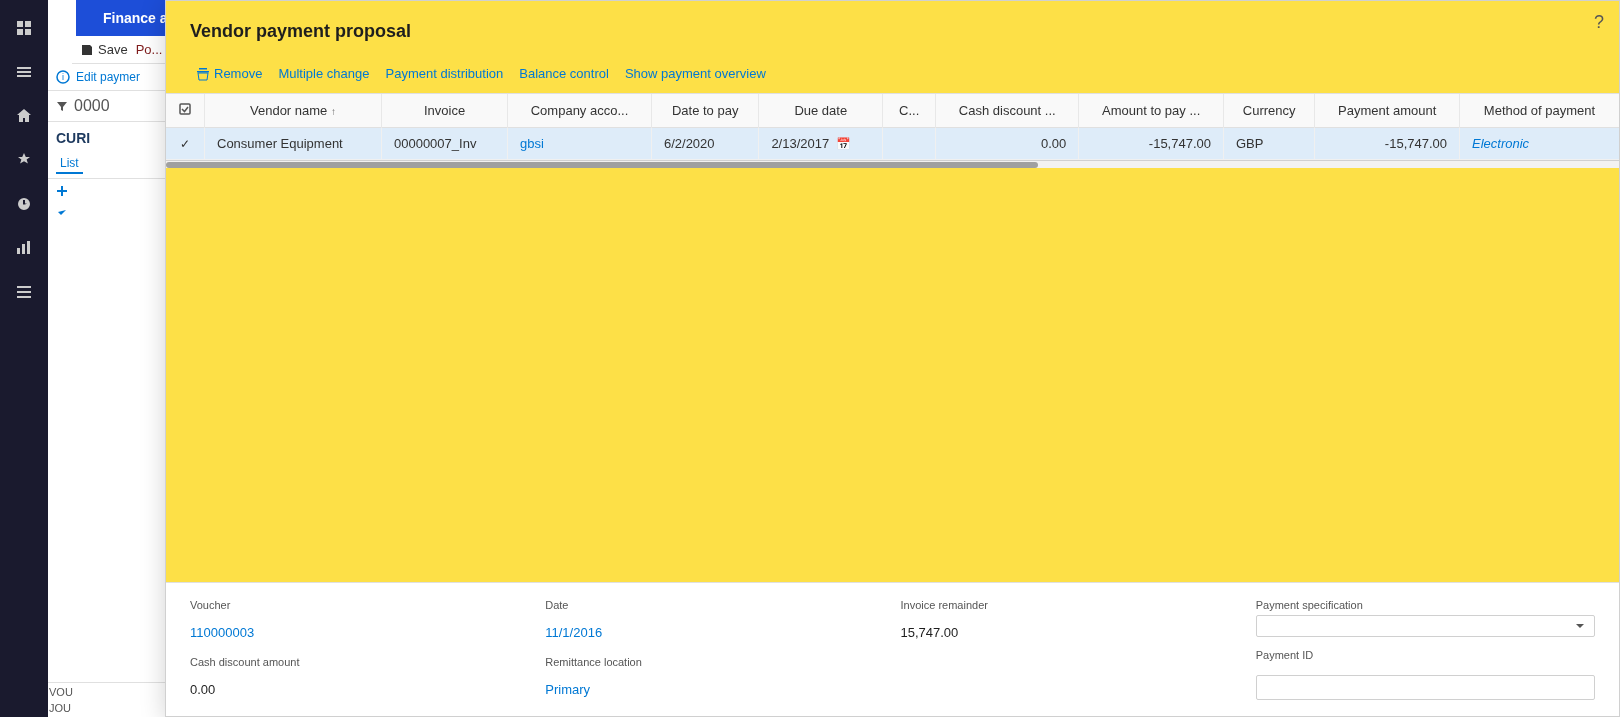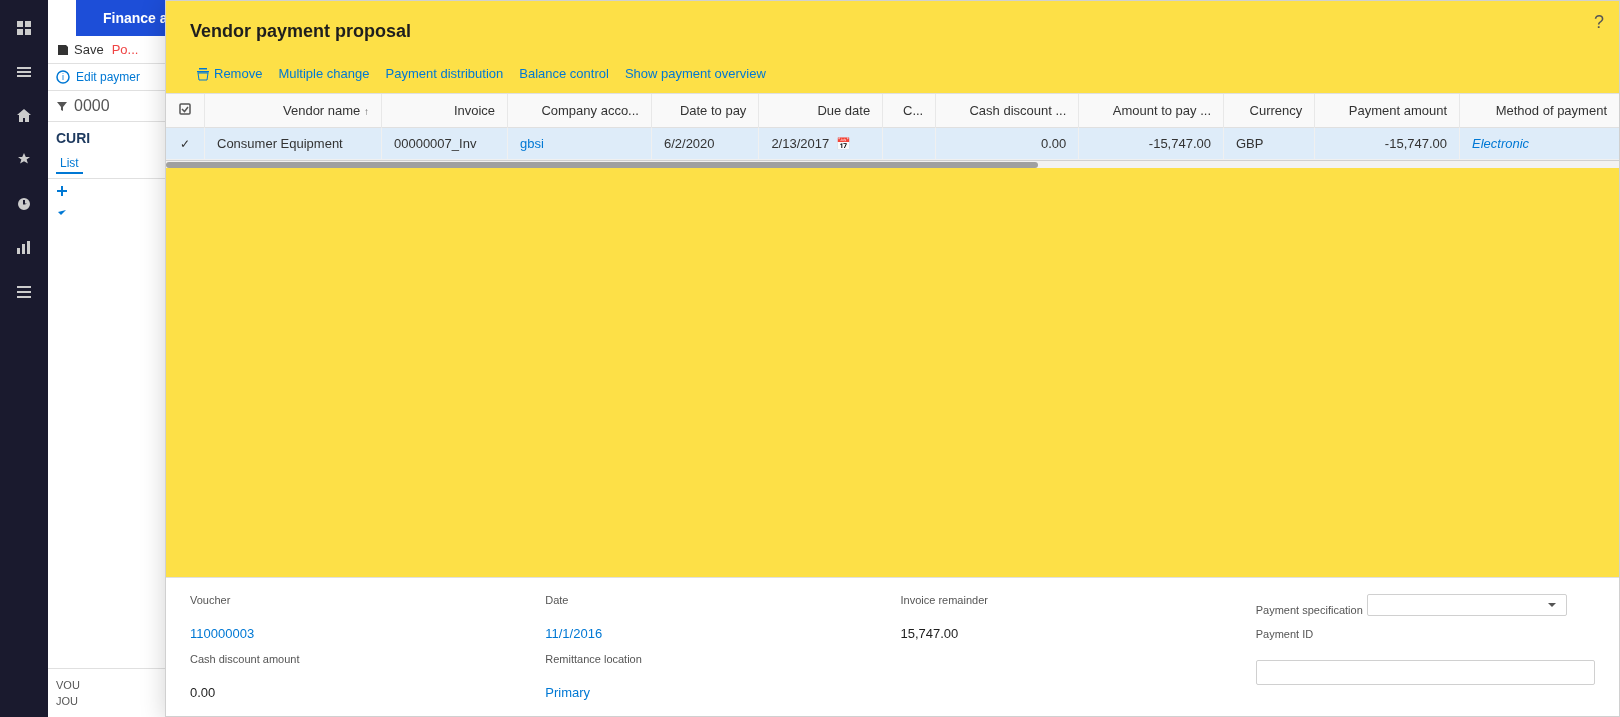--- a/index.html
+++ b/index.html
@@ -43,20 +43,21 @@
       white-space: nowrap;
       overflow: hidden;
       margin-left: 28px;
     }
     .left-panel-toolbar {
       display: flex;
       align-items: center;
       padding: 6px 8px;
       border-bottom: 1px solid #e0e0e0;
       gap: 8px;
+      margin-left: 24px;
     }
     .left-panel-toolbar .btn-save {
       display: flex; align-items: center; gap: 4px;
       background: none; border: none; cursor: pointer;
       color: #333; font-size: 13px;
     }
     .left-panel-edit {
       display: flex; align-items: center; gap: 6px;
       padding: 6px 8px;
       border-bottom: 1px solid #e0e0e0;
@@ -86,21 +87,21 @@
     }
     .left-panel-actions {
       display: flex; flex-direction: column; gap: 2px;
       padding: 4px 8px;
     }
     .left-panel-actions button {
       background: none; border: none; cursor: pointer;
       color: #0078d4; font-size: 12px; text-align: left; padding: 2px 0;
     }
     .left-panel-bottom {
-      padding: 8px;
+      padding: 1px;
       font-size: 11px; color: #555;
       border-top: 1px solid #e0e0e0;
       margin-top: auto;
     }
     .left-panel-bottom div {
       padding: 2px 0;
     }
 
     
     .modal-overlay {
@@ -176,21 +177,21 @@
       width: 100%;
       border-collapse: collapse;
       font-size: 13px;
     }
     thead tr {
       background: #f9f9f9;
       border-bottom: 1px solid #e0e0e0;
     }
     thead th {
       padding: 8px 12px;
-      text-align: right;
+      text-align: center;
       font-weight: 500;
       color: #333;
       white-space: nowrap;
       border-right: 1px solid #e8e8e8;
       user-select: none;
     }
     thead th:last-child { border-right: none; }
     tbody tr {
       border-bottom: 1px solid #f0f0f0;
     }
@@ -228,32 +229,32 @@
 
     
     .modal-detail {
       border-top: 1px solid #e0e0e0;
       padding: 16px 24px;
       display: grid;
       grid-template-columns: 1fr 1fr 1fr 1fr;
       gap: 12px 16px;
       background: #fff;
     }
-    .detail-field { display: flex; flex-direction: column; gap: 20px; }
+    .detail-field { display: flex; flex-direction: column; gap: 14px; }
     .detail-label { font-size: 11px; color: #555; }
     .detail-value { font-size: 13px; color: #0078d4; cursor: pointer; }
     .detail-value.plain { color: #1e1e1e; cursor: default; }
     .detail-input {
       border: 1px solid #d0d0d0; border-radius: 2px;
       padding: 4px 8px; font-size: 13px; width: 100%;
     }
 
     
     .payment-spec-row {
-      display: flex; flex-direction: row; gap: 4px; align-items: flex-end;
+      display: flex; flex-direction: column; gap: 4px;
     }
     .payment-spec-select {
       display: flex; align-items: center; justify-content: space-between;
       border: 1px solid #d0d0d0; border-radius: 2px;
       padding: 4px 8px; cursor: pointer; background: #fff;
       min-width: 200px;
     }
 
     
     .modal-footer {
@@ -350,21 +351,21 @@
 
 <div class="left-panel">
   <div class="left-panel-header">Finance and</div>
   <div class="left-panel-toolbar">
     <button class="btn-save">
       <svg width="14" height="14" viewBox="0 0 14 14" fill="#333">
           <path d="M2 2h8l2 2v8H2V2zm2 6h6v3H4V8zm2-5h2v3H6V3z"></path>
         </svg>
       <span>Save</span>
     </button>
-    <span style="color:#ef4444; font-size:13px;text-align:center;">Po...</span>
+    <span style="color:#7f1d1d; font-size:13px;text-align:center;">Po...</span>
   </div>
   <div class="left-panel-edit">
     <svg width="14" height="14" viewBox="0 0 14 14" fill="#0078d4">
         <circle cx="7" cy="7" r="6" stroke="#0078d4" stroke-width="1.5" fill="none"></circle>
         <text x="6" y="10" font-size="9" fill="#0078d4">i</text>
       </svg>
     <span>Edit paymer</span>
   </div>
   <div class="left-panel-filter">
     <svg width="12" height="12" viewBox="0 0 12 12" fill="#555">

